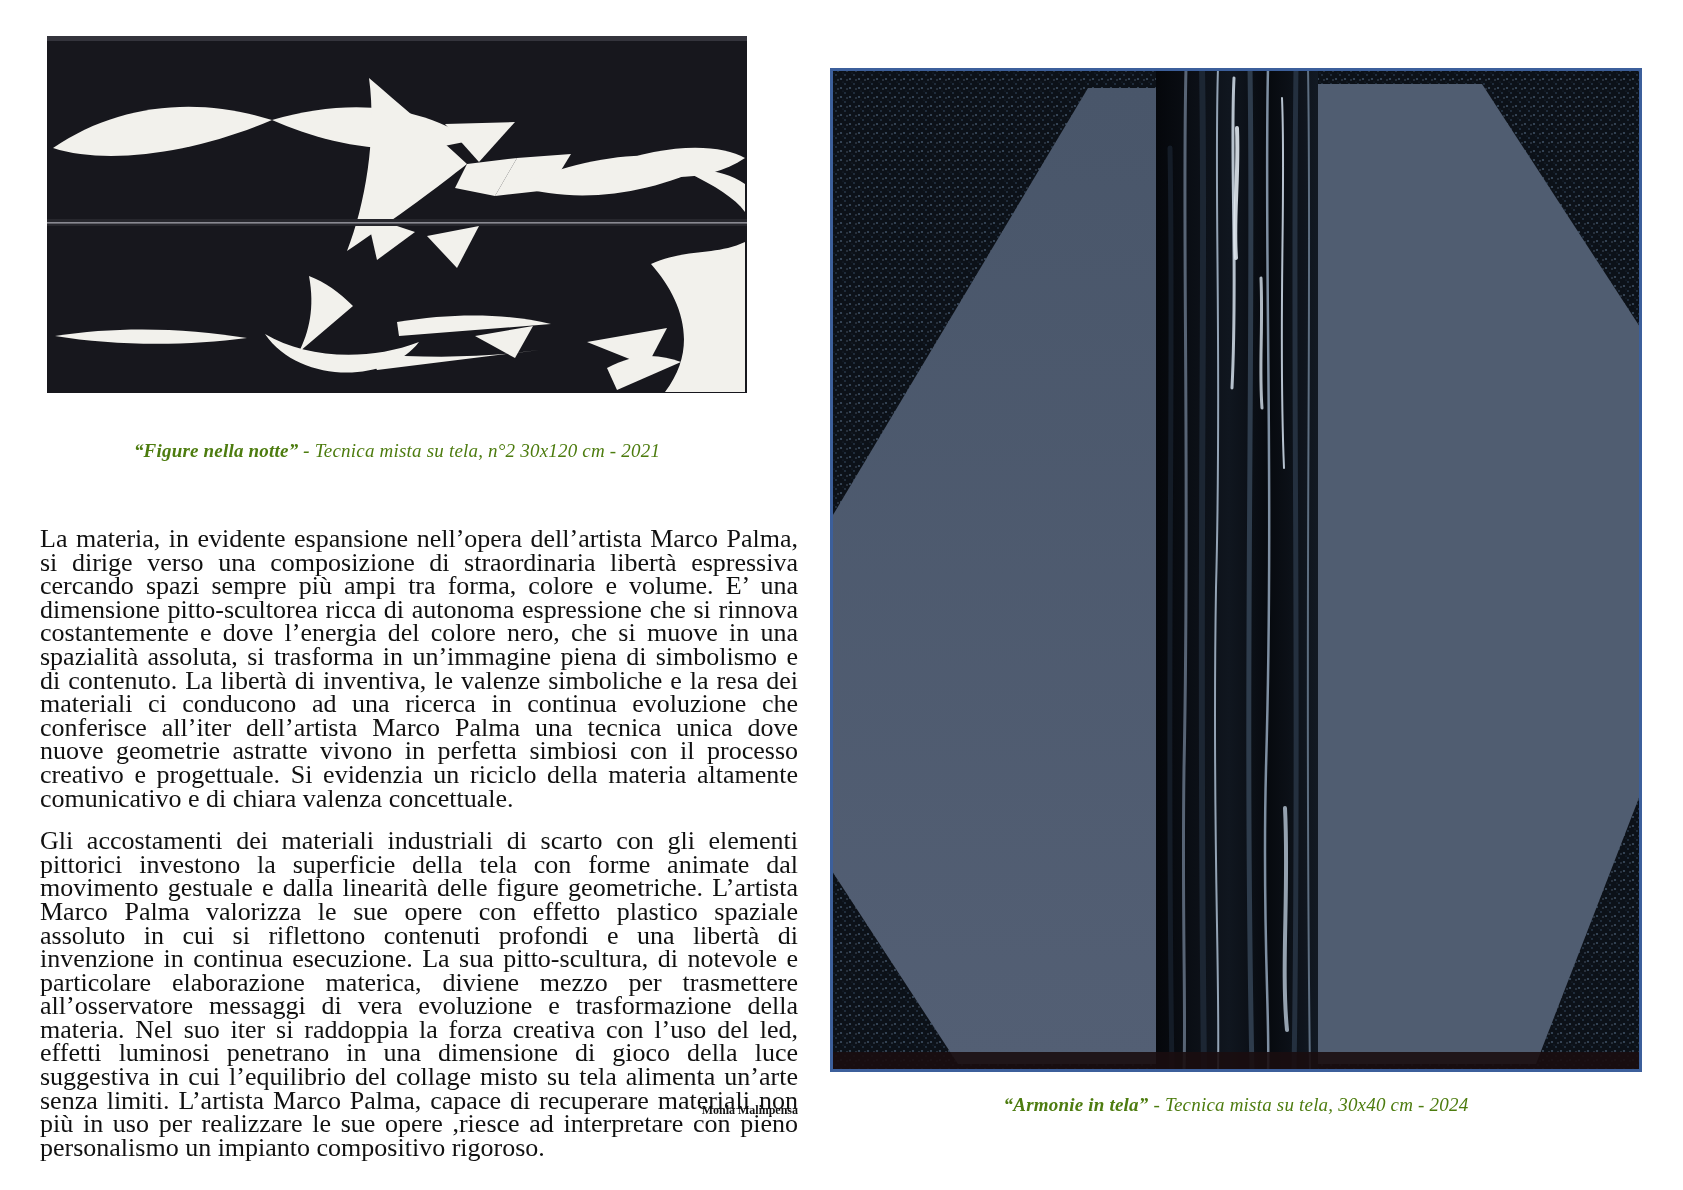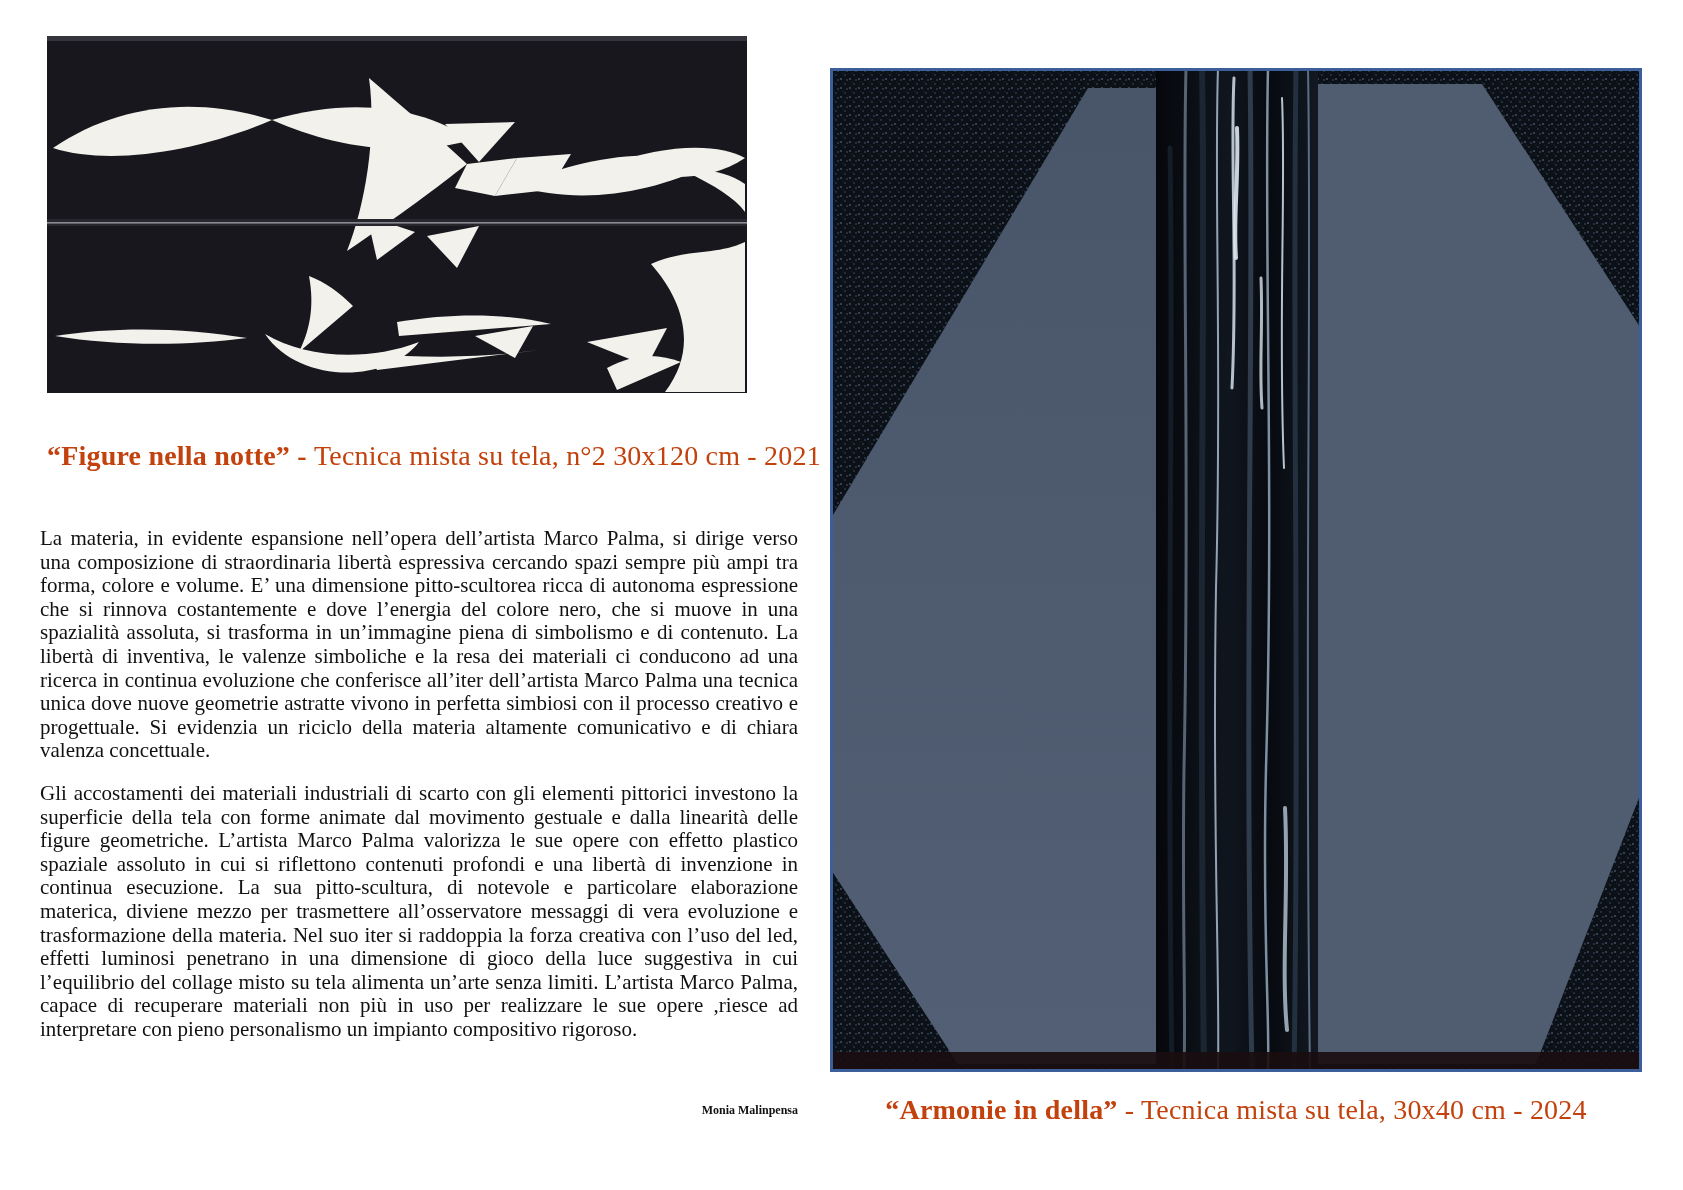--- a/index.html
+++ b/index.html
@@ -5,29 +5,29 @@
   html,body{margin:0;padding:0;}
   body{
     width:1683px;height:1190px;position:relative;background:#ffffff;
     font-family:"Liberation Serif", serif;color:#111;overflow:hidden;
   }
   .artwork{position:absolute;}
   #artwork-left{left:47px;top:36px;width:700px;height:357px;}
   #artwork-right{left:830px;top:68px;width:812px;height:1004px;}
   .artwork svg{display:block;width:100%;height:100%;}
   .caption{
-    position:absolute;text-align:center;font-size:28px;
-    color:#c2410c;letter-spacing:0.2px;white-space:nowrap;
+    position:absolute;text-align:center;font-style:italic;font-size:19px;
+    color:#4d7c0f;letter-spacing:0.2px;white-space:nowrap;
   }
   #caption-left{left:47px;top:440px;width:700px;}
   #caption-right{left:830px;top:1094px;width:812px;}
   .caption .cap-title{font-weight:bold;}
   #body-text{
     position:absolute;left:40px;top:527px;width:758px;
-    font-size:21px;line-height:23.6px;text-align:justify;
+    font-size:26px;line-height:23.6px;text-align:justify;
   }
   #body-text p{margin:0 0 19px 0;}
   #signature{
     position:absolute;left:40px;top:1097px;width:758px;
     text-align:right;font-size:12px;line-height:27px;
   }
   #signature .sig-name{font-weight:bold;display:block;}
   #signature .sig-role{display:block;}
 </style>
 </head>
@@ -129,14 +129,14 @@
       </g>
     </g>
 
     <rect x="3" y="984" width="806" height="17" fill="#1a0d10" opacity="0.9"></rect>
 
     <rect x="1.5" y="1.5" width="809" height="1001" fill="none" stroke="#3c5f9b" stroke-width="3"></rect>
   </svg>
 </div>
 
 <div class="caption" id="caption-right">
-  <span class="cap-title">“Armonie in della”</span><span class="cap-details"> - Tecnica mista su tela, 30x40 cm - 2024</span>
+  <span class="cap-title">“Armonie in tela”</span><span class="cap-details"> - Tecnica mista su tela, 30x40 cm - 2024</span>
 </div>
 
 </body></html>

